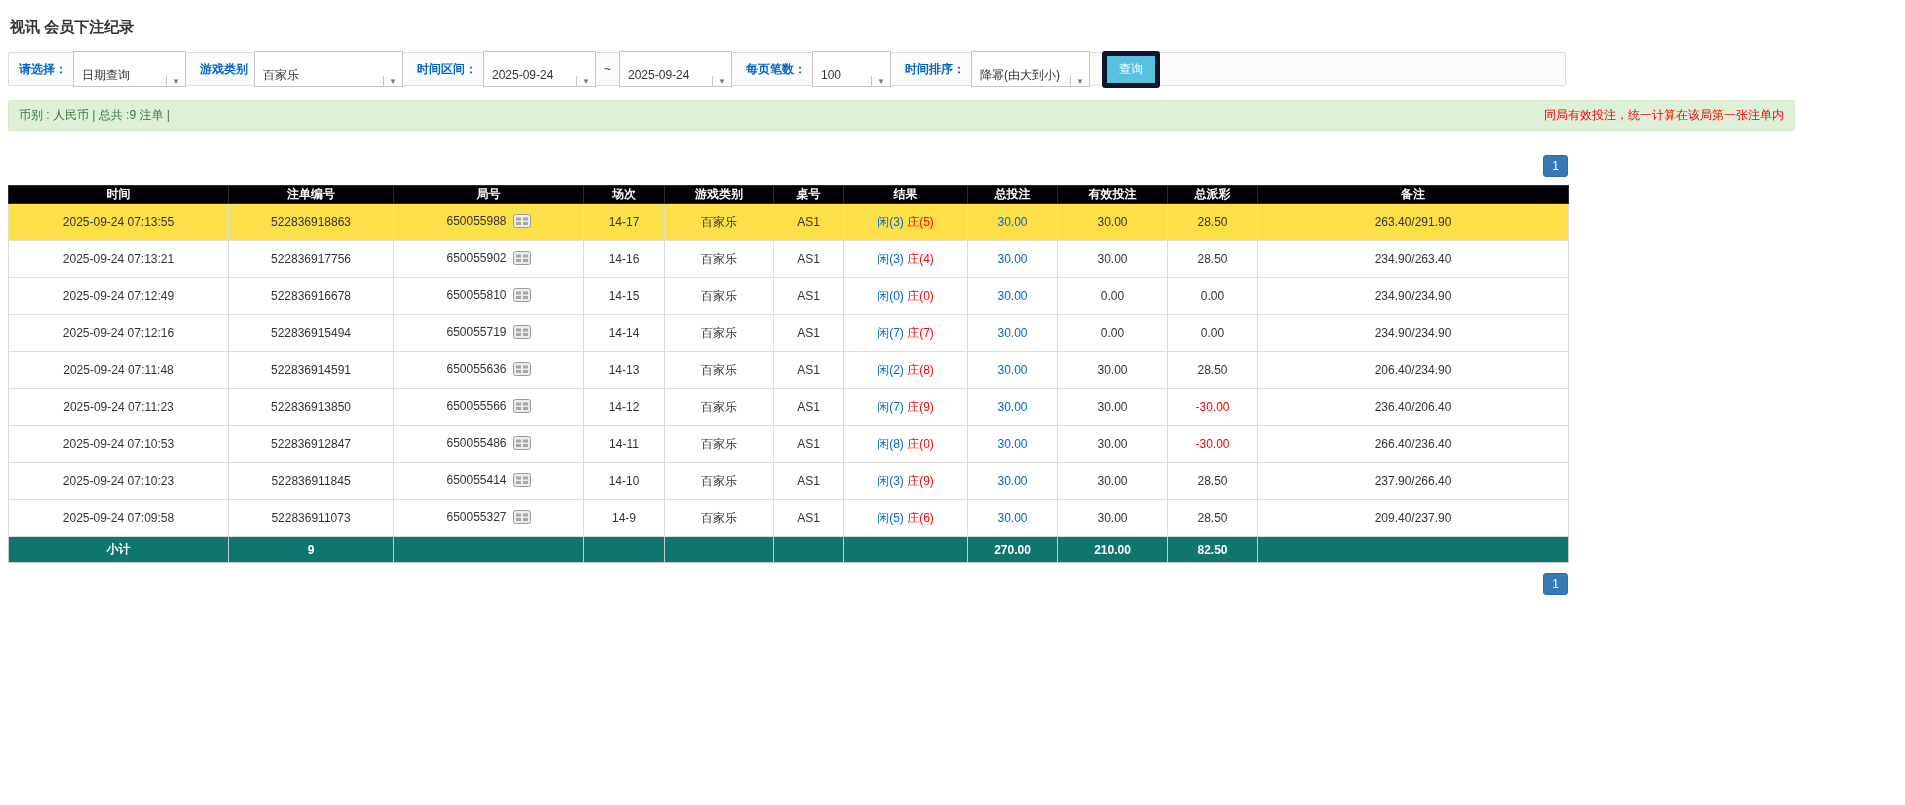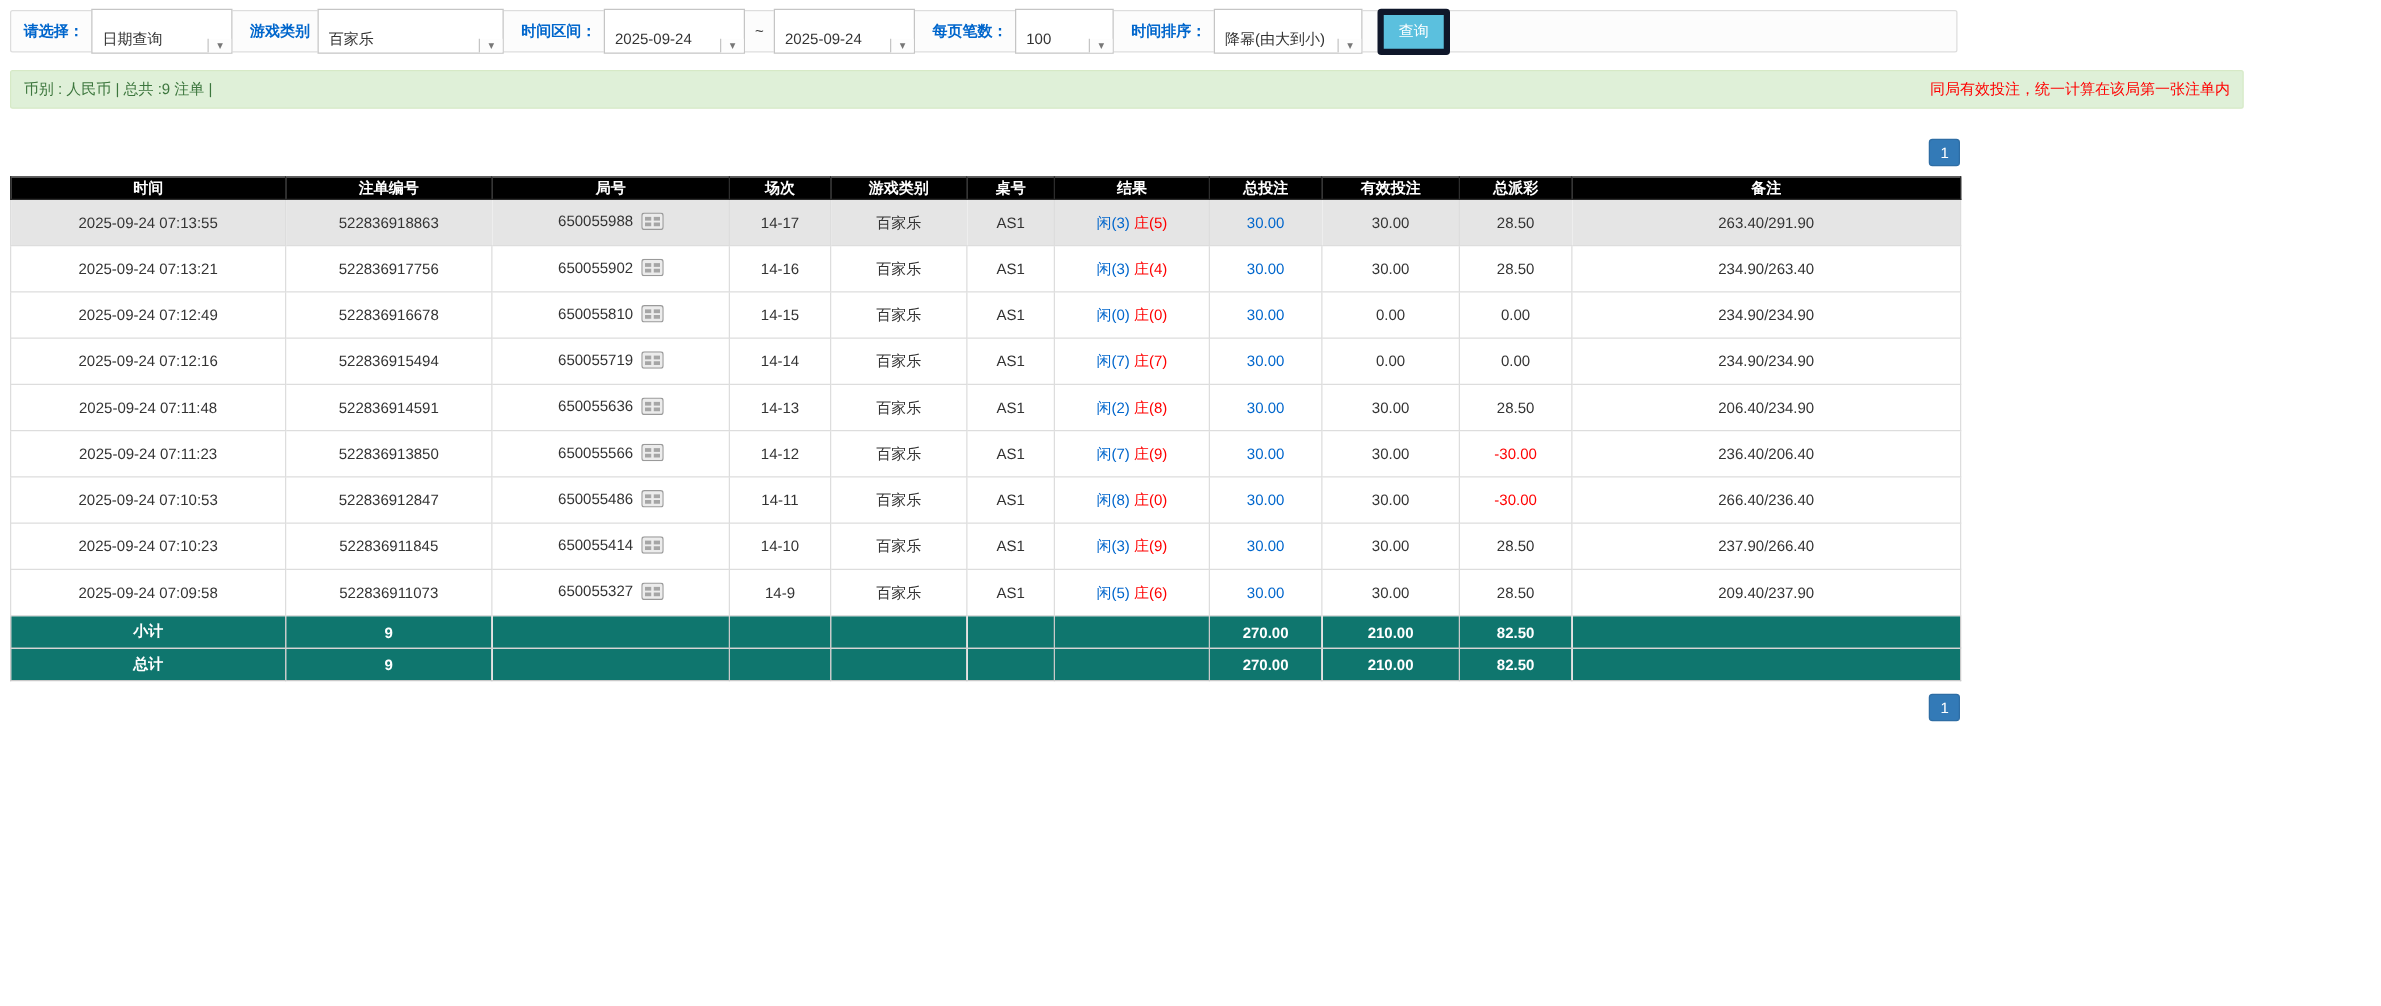--- a/index.html
+++ b/index.html
@@ -61,36 +61,37 @@
 
   table { border-collapse:collapse; width:1560px; table-layout:fixed; }
   th {
     background:#000; color:#fff; font-weight:bold; height:15px;
     border:1px solid #2c2c2c; font-size:12px; padding:0 2px;
   }
   td {
     border:1px solid #ddd; height:37px; text-align:center;
     background:#fff; padding:0 4px; overflow:hidden; white-space:nowrap;
   }
-  tr.hl td { background:#e5e5e5; }
+  tr.hl td { background:#fde047; }
   .player { color:#0066cc; }
   .banker { color:#ff0000; }
   a.bet-link { color:#0066cc; text-decoration:none; cursor:pointer; }
   td.neg { color:#ff0000; }
   tfoot td {
     background:#0f766e; color:#fff; font-weight:bold; height:26px;
     border:1px solid #c9c9c9;
   }
   .round-icon { display:inline-block; margin-left:6px; vertical-align:-3px; cursor:pointer; }
 </style>
 </head>
 <body>
 
 <div class="page">
 
+  <div class="title">视讯 会员下注纪录</div>
 
   <div class="filter-bar">
     <span class="flabel">请选择：</span>
     <span class="combo w-select">
       <span class="txt">日期查询</span>
       <span class="arrow">▾</span>
     </span>
 
     <span class="flabel">游戏类别</span>
     <span class="combo w-game">
@@ -342,33 +343,20 @@
         <td></td>
         <td></td>
         <td></td>
         <td></td>
         <td></td>
         <td>270.00</td>
         <td>210.00</td>
         <td>82.50</td>
         <td></td>
       </tr>
-      <tr>
-        <td>总计</td>
-        <td>9</td>
-        <td></td>
-        <td></td>
-        <td></td>
-        <td></td>
-        <td></td>
-        <td>270.00</td>
-        <td>210.00</td>
-        <td>82.50</td>
-        <td></td>
-      </tr>
     </tfoot>
   </table>
 
   <div class="pager bottom">
     <span class="page-btn">1</span>
   </div>
 
 </div>
 
 </body></html>

